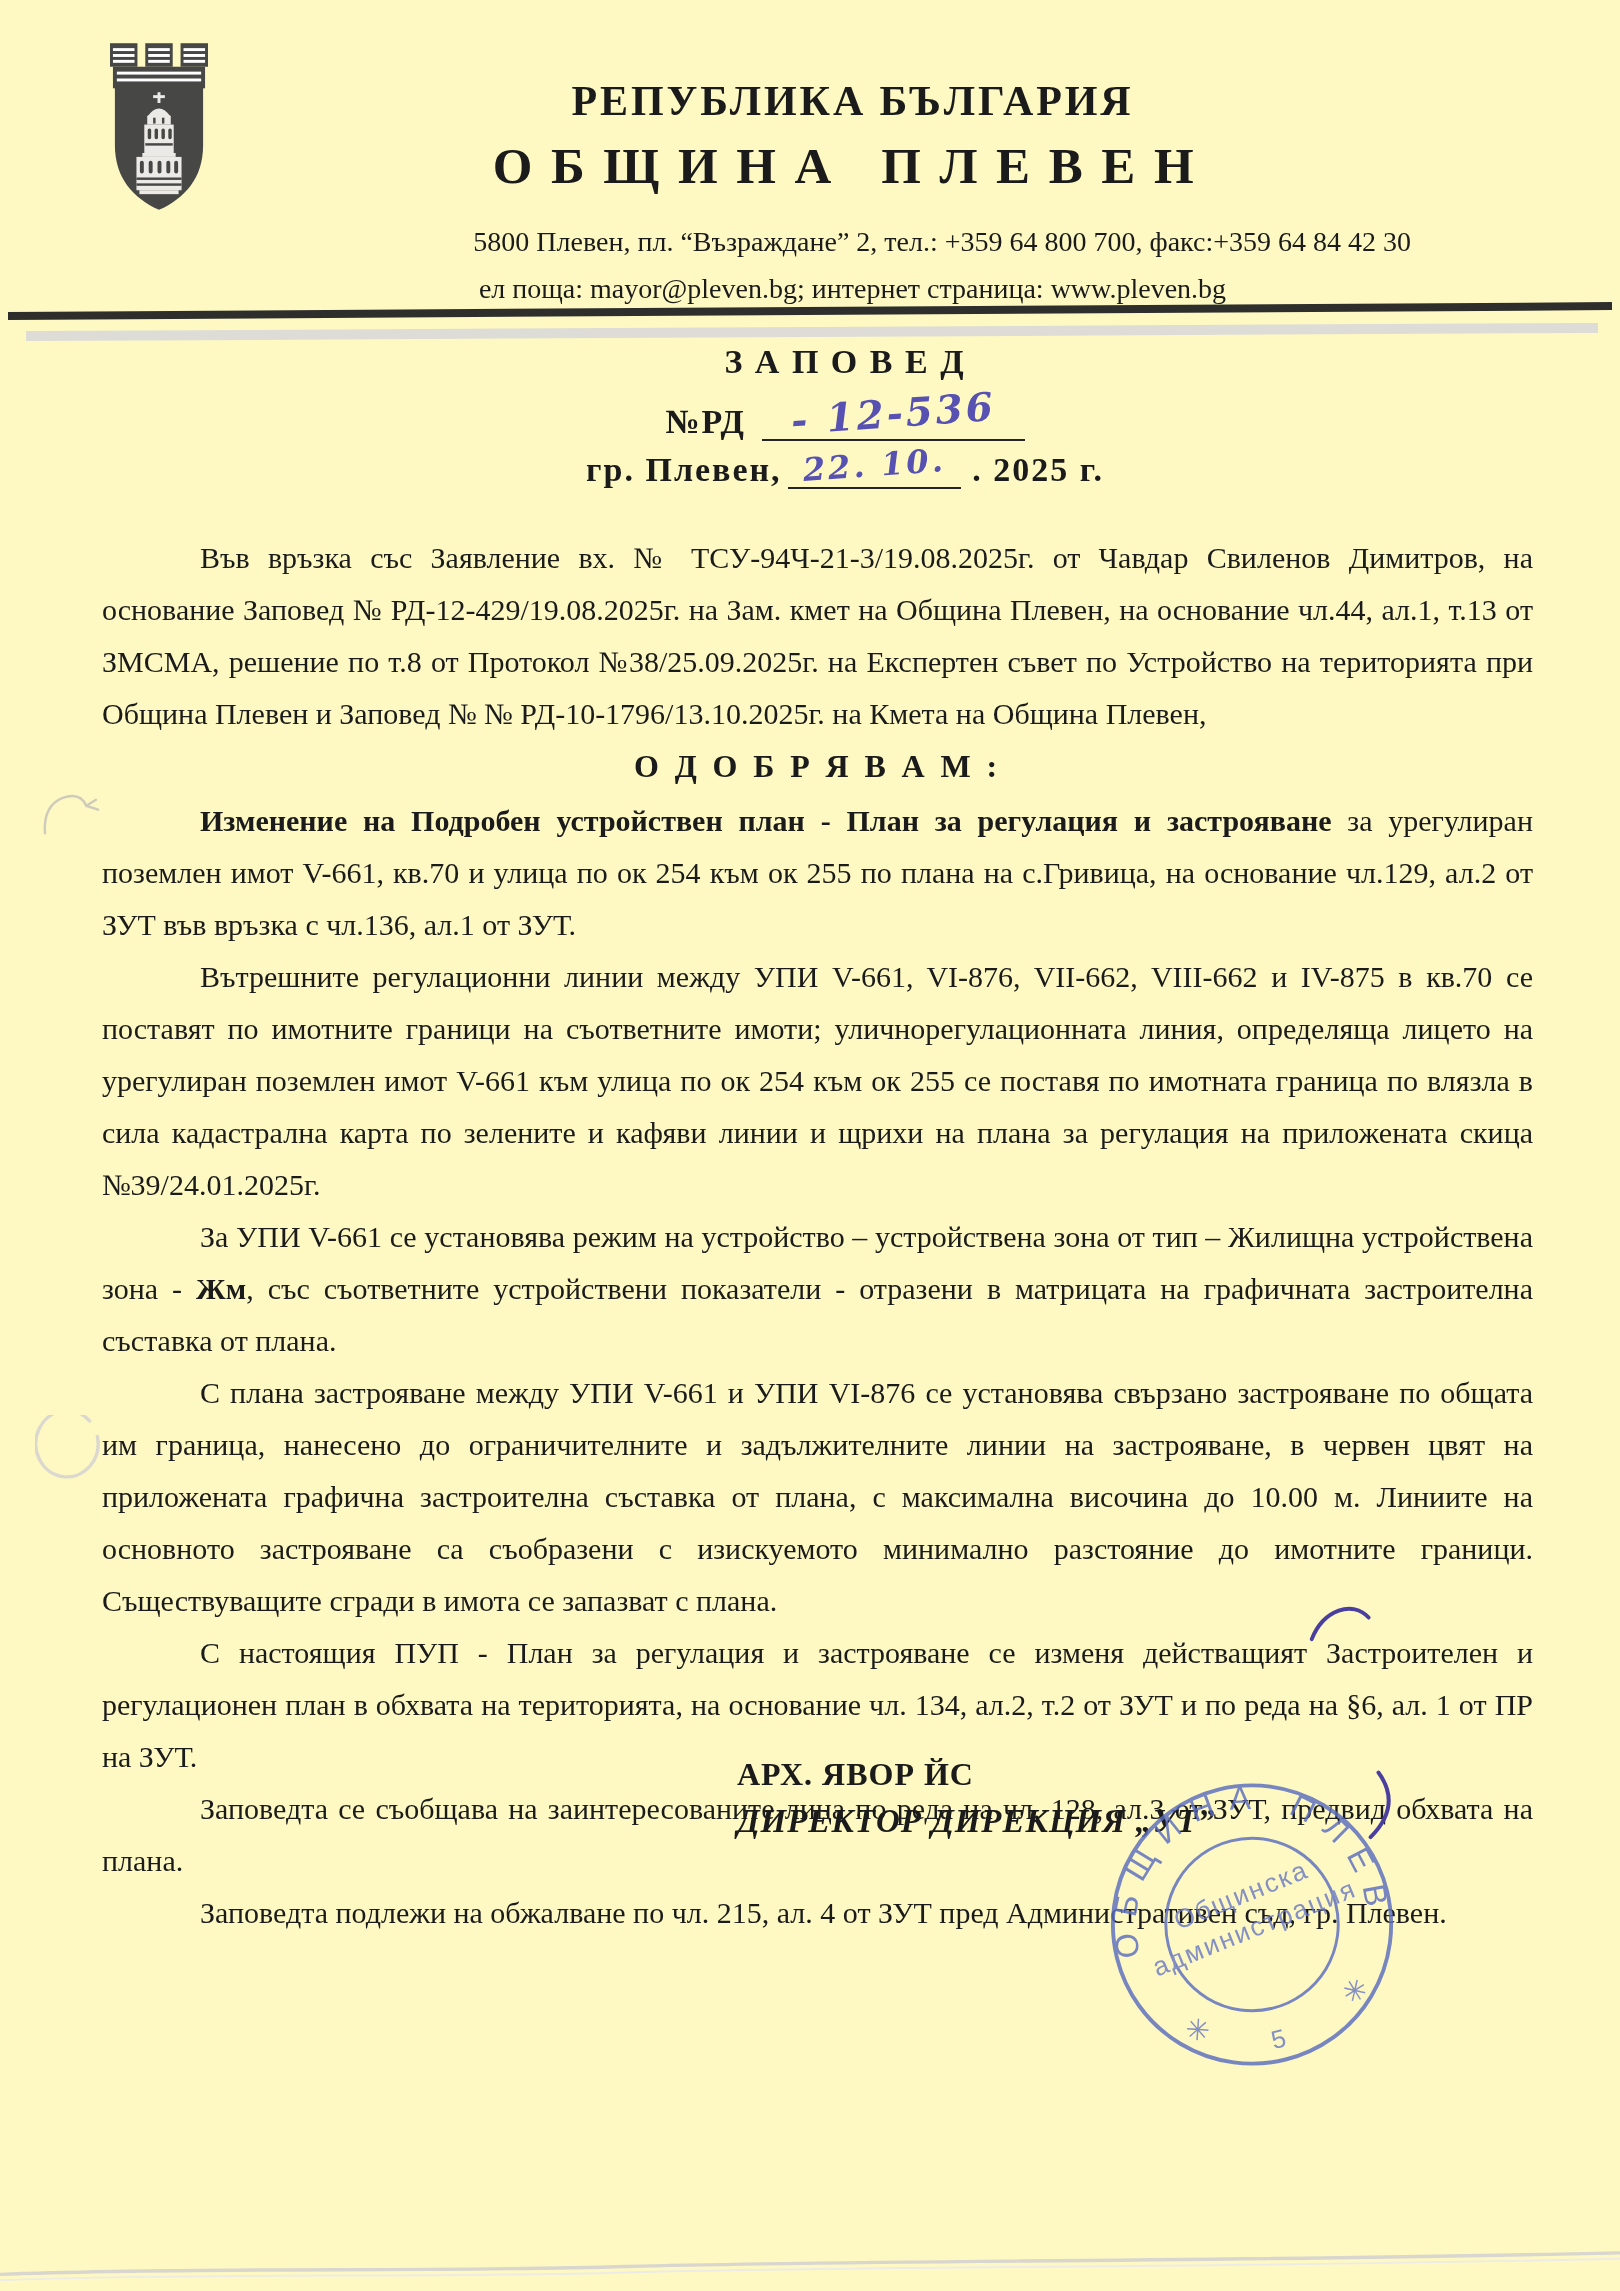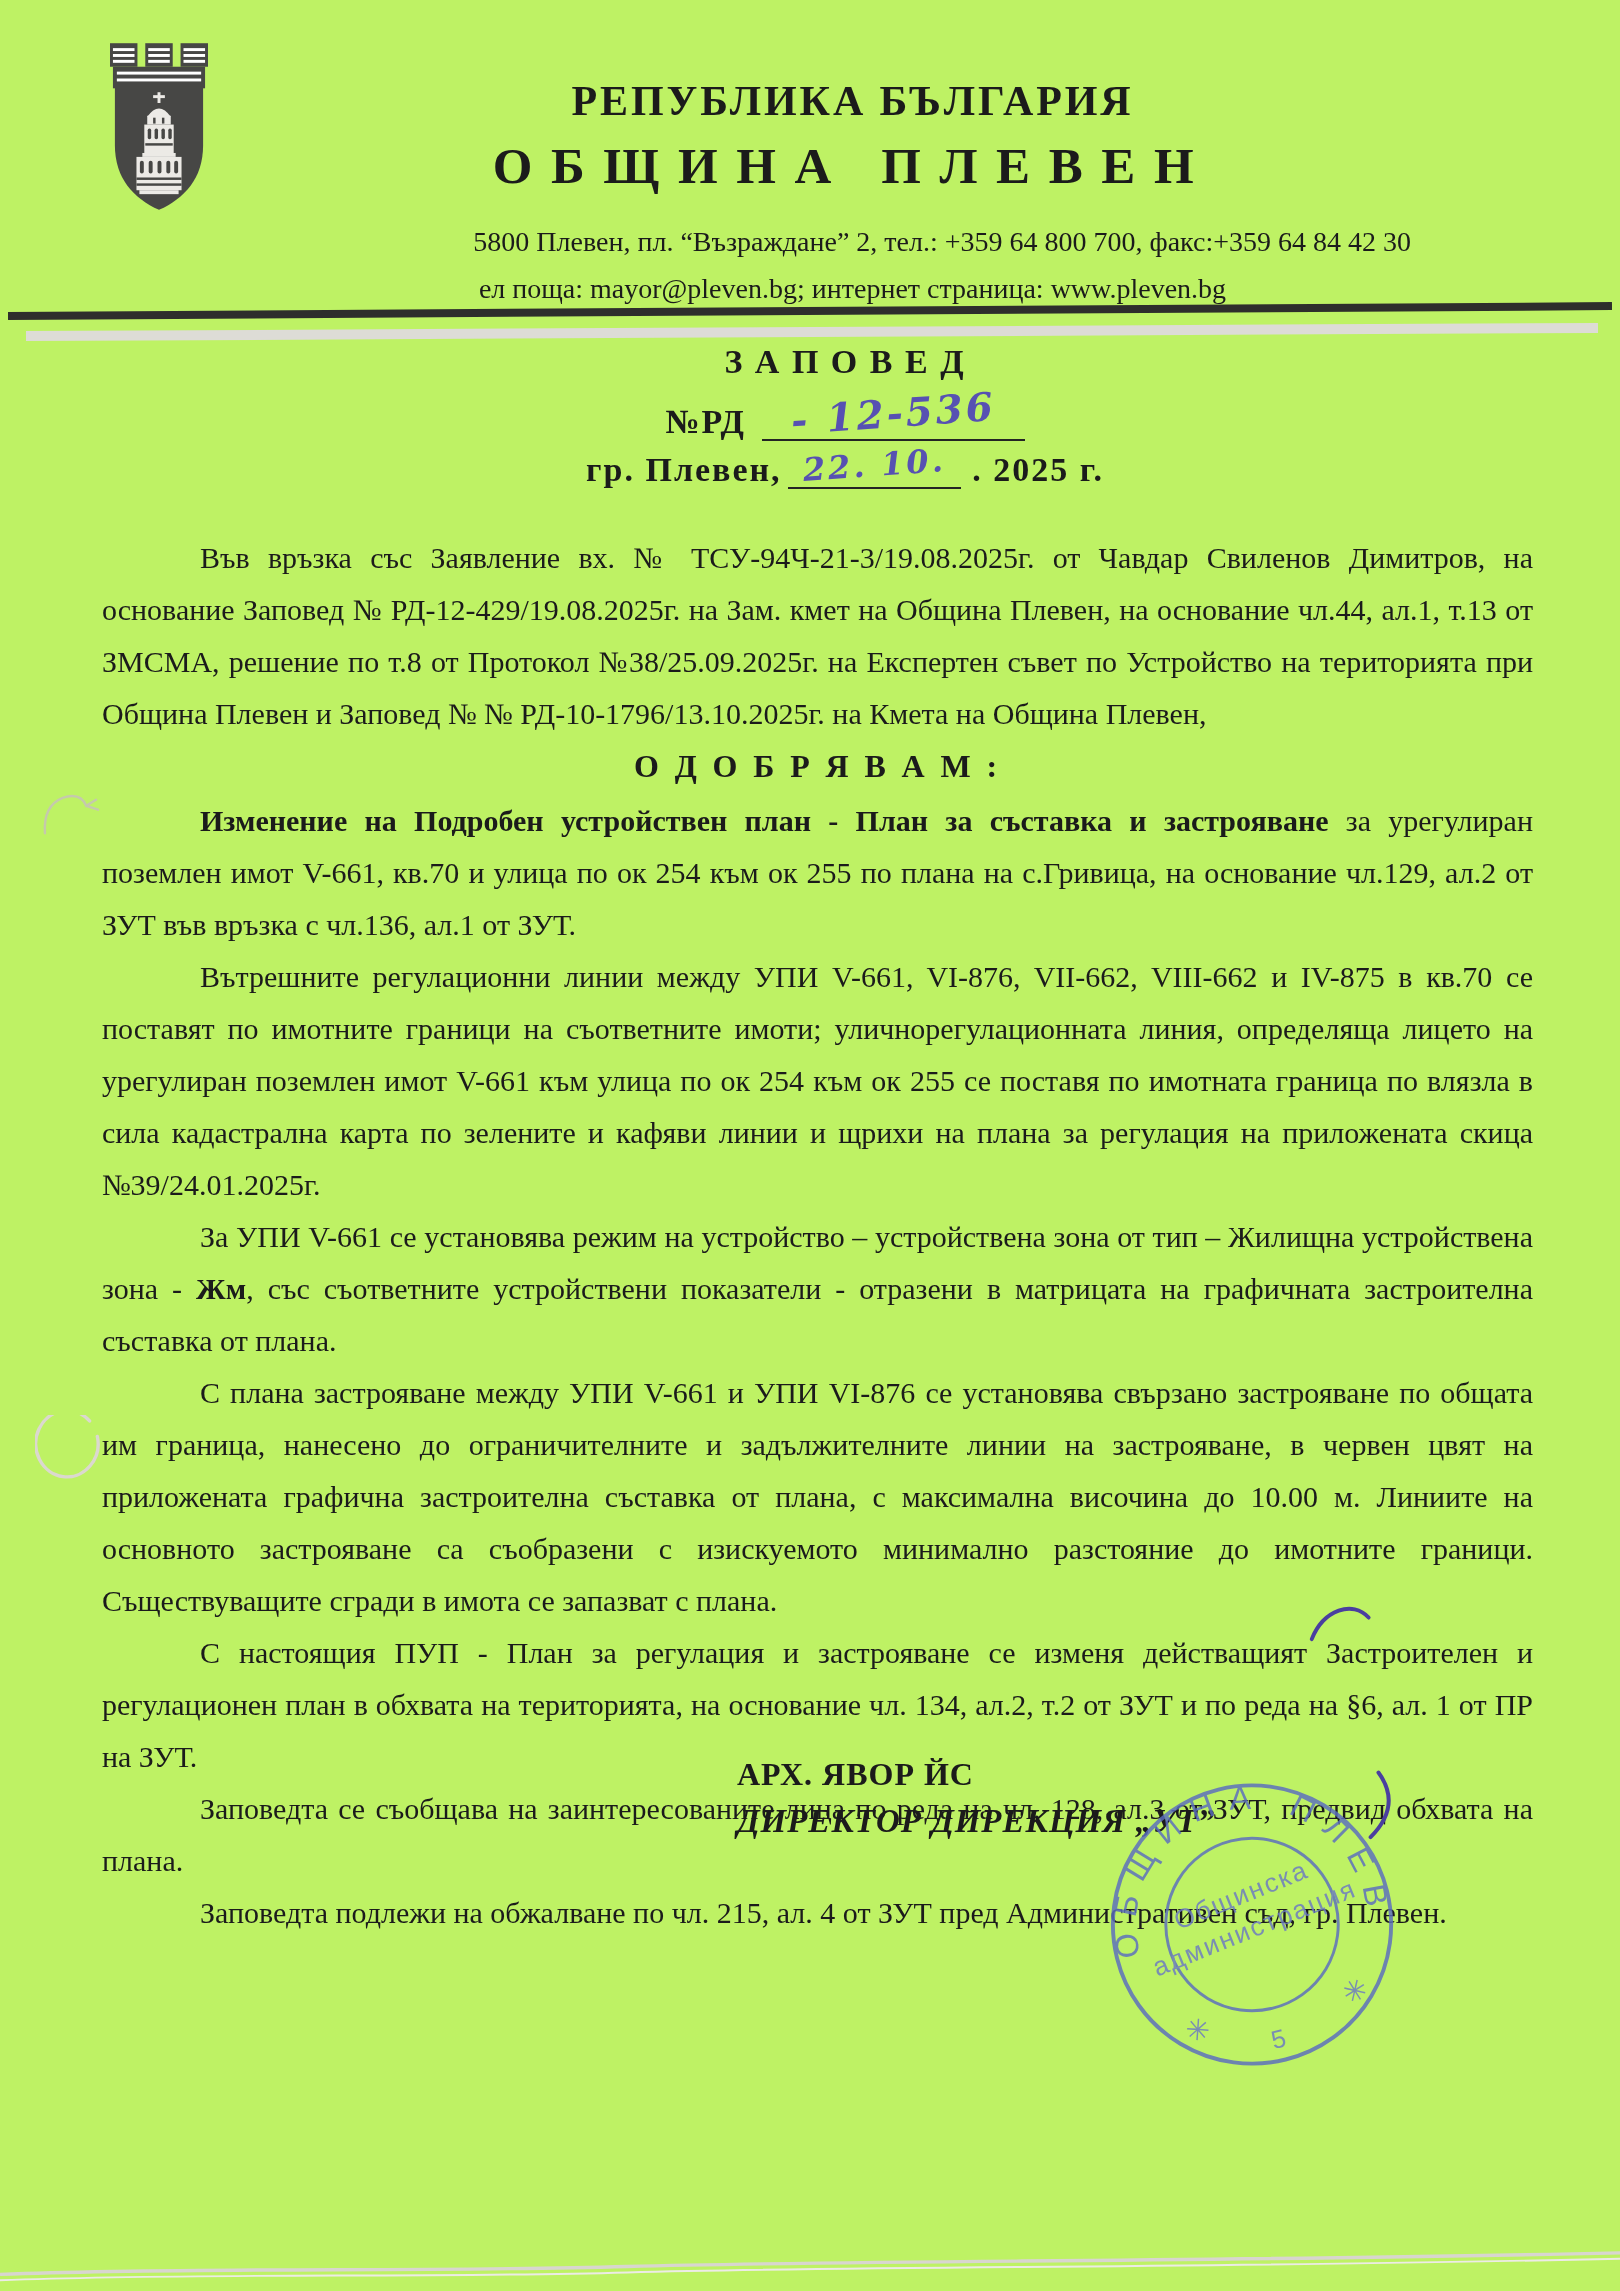--- a/index.html
+++ b/index.html
@@ -1,19 +1,19 @@
 <!DOCTYPE html>
 <html><head>
 <meta charset="utf-8">
 <style>
   html,body{margin:0;padding:0;background:#e8e8e8;}
   .page{
     position:relative;
     width:1620px;height:2292px;
-    background:#bef264;
+    background:#fef9c3;
     overflow:hidden;
     font-family:"Liberation Serif","DejaVu Serif",serif;
     color:#1b1b1b;
   }
   
   .emblem{position:absolute;left:110px;top:43px;width:98px;height:169px;}
   .header-text{position:absolute;left:294px;top:78px;width:1117px;text-align:center;}
   .republic{font-size:42px;font-weight:bold;letter-spacing:2.9px;line-height:1.1;}
   .municipality{font-size:51px;font-weight:bold;letter-spacing:18.6px;line-height:1.1;margin-top:13.7px;}
   .addr{font-size:28px;line-height:1.25;margin-top:30px;text-align:right;}
@@ -117,21 +117,21 @@
       <span>№РД</span><span class="uline uline-num"><span class="hand hand-num">- 12-536</span></span>
     </div>
     <div class="t-line t-line3">
       <span>гр. Плевен,</span><span class="uline uline-date"><span class="hand hand-date">22. 10.</span></span><span class="date-suffix">. 2025 г.</span>
     </div>
   </div>
 
   <div class="body-text">
     <p><span>Във връзка със Заявление вх. № ТСУ-94Ч-21-3/19.08.2025г. от Чавдар Свиленов Димитров, на основание Заповед № РД-12-429/19.08.2025г. на Зам. кмет на Община Плевен, на основание чл.44, ал.1, т.13 от ЗМСМА, решение по т.8 от Протокол №38/25.09.2025г. на Експертен съвет по Устройство на територията при Община Плевен и Заповед № № РД-10-1796/13.10.2025г. на Кмета на Община Плевен,</span></p>
     <div class="approve">О Д О Б Р Я В А М :</div>
-    <p><b>Изменение на Подробен устройствен план - План за съставка и застрояване</b><span> за урегулиран поземлен имот V-661, кв.70 и улица по ок 254 към ок 255 по плана на с.Гривица, на основание чл.129, ал.2 от ЗУТ във връзка с чл.136, ал.1 от ЗУТ.</span></p>
+    <p><b>Изменение на Подробен устройствен план - План за регулация и застрояване</b><span> за урегулиран поземлен имот V-661, кв.70 и улица по ок 254 към ок 255 по плана на с.Гривица, на основание чл.129, ал.2 от ЗУТ във връзка с чл.136, ал.1 от ЗУТ.</span></p>
     <p><span>Вътрешните регулационни линии между УПИ V-661, VI-876, VII-662, VIII-662 и IV-875 в кв.70 се поставят по имотните граници на съответните имоти; уличнорегулационната линия, определяща лицето на урегулиран поземлен имот V-661 към улица по ок 254 към ок 255 се поставя по имотната граница по влязла в сила кадастрална карта по зелените и кафяви линии и щрихи на плана за регулация на приложената скица №39/24.01.2025г.</span></p>
     <p><span>За УПИ V-661 се установява режим на устройство – устройствена зона от тип – Жилищна устройствена зона - </span><b>Жм</b><span>, със съответните устройствени показатели - отразени в матрицата на графичната застроителна съставка от плана.</span></p>
     <p><span>С плана застрояване между УПИ V-661 и УПИ VI-876 се установява свързано застрояване по общата им граница, нанесено до ограничителните и задължителните линии на застрояване, в червен цвят на приложената графична застроителна съставка от плана, с максимална височина до 10.00 м. Линиите на основното застрояване са съобразени с изискуемото минимално разстояние до имотните граници. Съществуващите сгради в имота се запазват с плана.</span></p>
     <p><span>С настоящия ПУП - План за регулация и застрояване се изменя действащият Застроителен и регулационен план в обхвата на територията, на основание чл. 134, ал.2, т.2 от ЗУТ и по реда на §6, ал. 1 от ПР на ЗУТ.</span></p>
     <p><span>Заповедта се съобщава на заинтересованите лица по реда на чл. 128, ал.3 от ЗУТ, предвид обхвата на плана.</span></p>
     <p><span>Заповедта подлежи на обжалване по чл. 215, ал. 4 от ЗУТ пред Административен съд, гр. Плевен.</span></p>
   </div>
 
   <div class="sig-block">
     <div class="sig-name">АРХ. ЯВОР ЙС</div>

